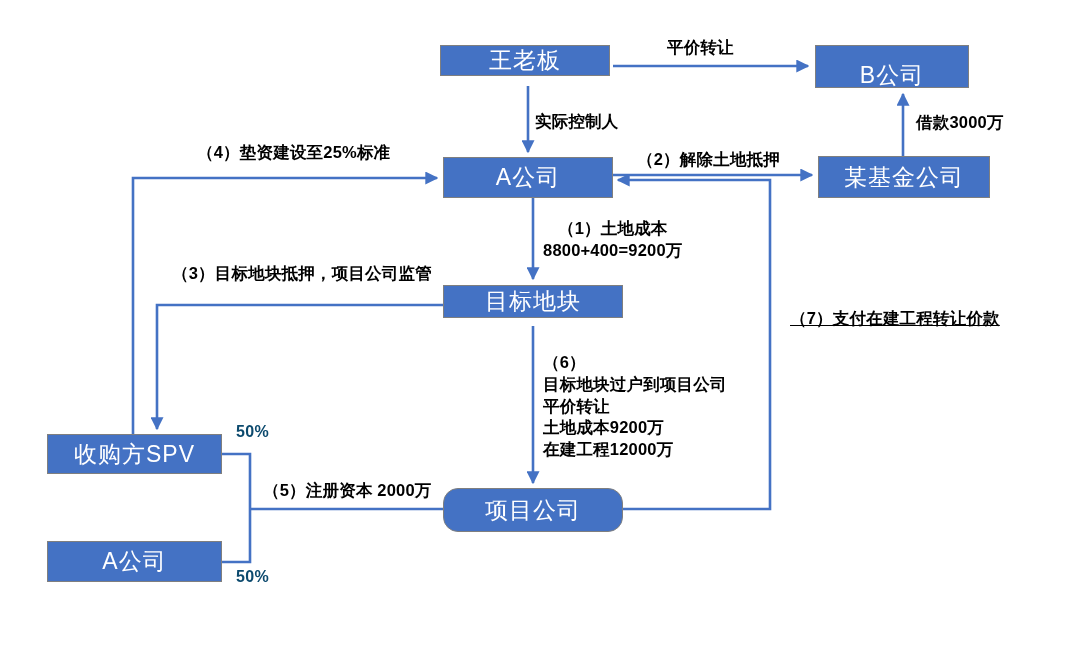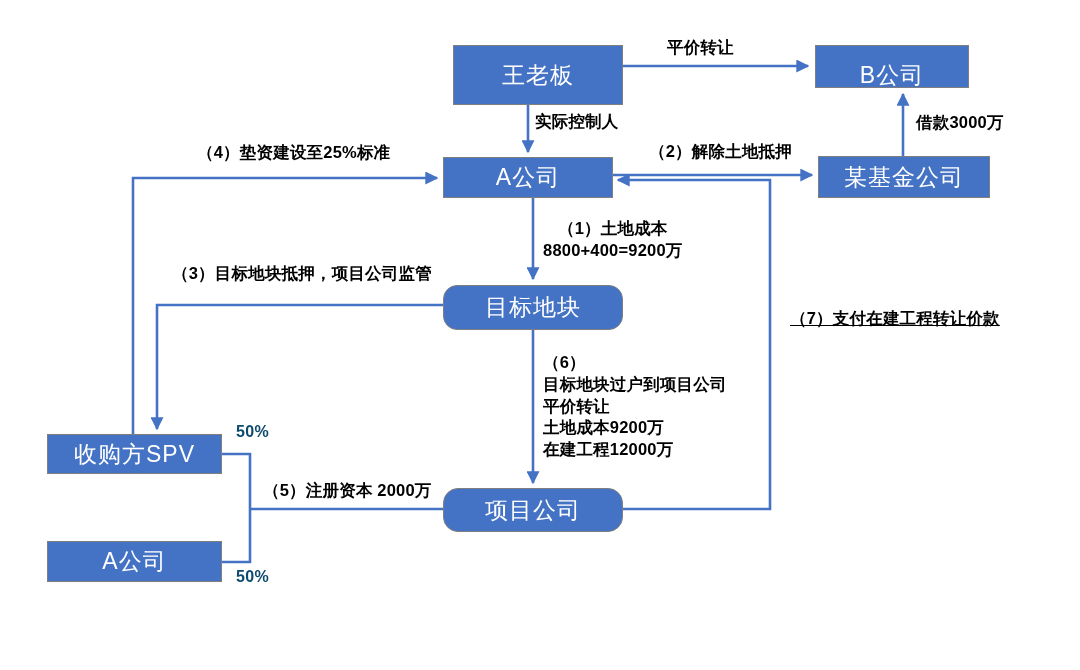--- a/index.html
+++ b/index.html
@@ -85,37 +85,37 @@
 
       <path d="M 533 326 L 533 483" marker-end="url(#arrow)"></path>
 
       <path d="M 222 454 L 250 454 L 250 562 L 222 562"></path>
       <path d="M 250 509 L 443 509"></path>
 
       <path d="M 623 509 L 770 509 L 770 180 L 618 180" marker-end="url(#arrow)"></path>
     </g>
   </svg>
 
-  <div class="node" style="left:453px; top:45px; width:170px; height:60px;">
+  <div class="node" style="left:440px; top:45px; width:170px; height:31px;">
     <span>王老板</span>
   </div>
 
   <div class="node" style="left:815px; top:45px; width:154px; height:43px;align-items:flex-end;">
     <span>B公司</span>
   </div>
 
   <div class="node" style="left:443px; top:157px; width:170px; height:41px;">
     <span>A公司</span>
   </div>
 
   <div class="node" style="left:818px; top:156px; width:172px; height:42px;">
     <span>某基金公司</span>
   </div>
 
-  <div class="node" style="left:443px; top:285px; width:180px; height:45px;border-radius:14px;">
+  <div class="node" style="left:443px; top:285px; width:180px; height:33px;">
     <span>目标地块</span>
   </div>
 
   <div class="node" style="left:47px; top:434px; width:175px; height:40px;">
     <span>收购方SPV</span>
   </div>
 
   <div class="node" style="left:47px; top:541px; width:175px; height:41px;">
     <span>A公司</span>
   </div>
@@ -123,21 +123,21 @@
   <div class="node" style="left:443px; top:488px; width:180px; height:44px;border-radius:15px;">
     <span>项目公司</span>
   </div>
 
   <div class="edge-label" style="left:667px; top:37px;">平价转让</div>
 
   <div class="edge-label" style="left:535px; top:111px;">实际控制人</div>
 
   <div class="edge-label" style="left:916px; top:112px;text-align:right;">借款3000万</div>
 
-  <div class="edge-label" style="left:637px; top:141px;margin-left:12px;">（2）解除土地抵押</div>
+  <div class="edge-label" style="left:637px; top:149px;">（2）解除土地抵押</div>
 
   <div class="edge-label" style="left:197px; top:142px;">（4）垫资建设至25%标准</div>
 
   <div class="edge-label center" style="left:543px; top:218px;">（1）土地成本
 8800+400=9200万</div>
 
   <div class="edge-label" style="left:172px; top:263px;">（3）目标地块抵押，项目公司监管</div>
 
   <div class="edge-label" style="left:543px; top:352px;">（6）
 目标地块过户到项目公司

